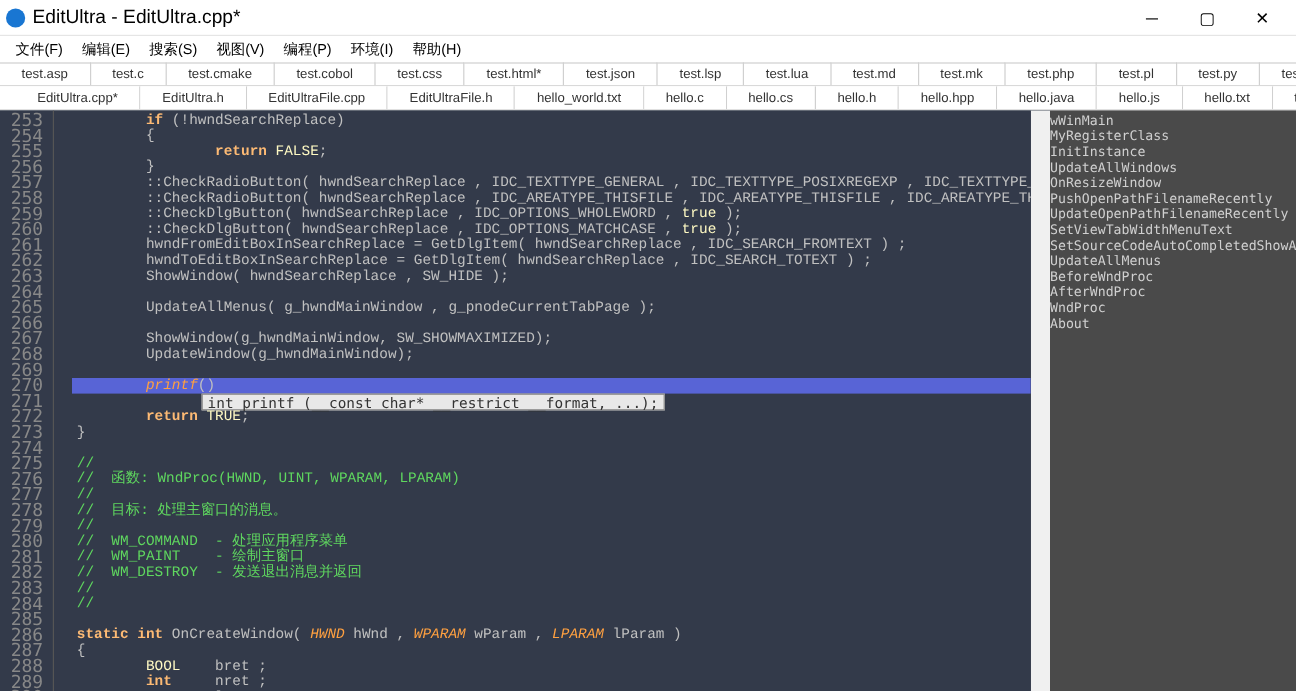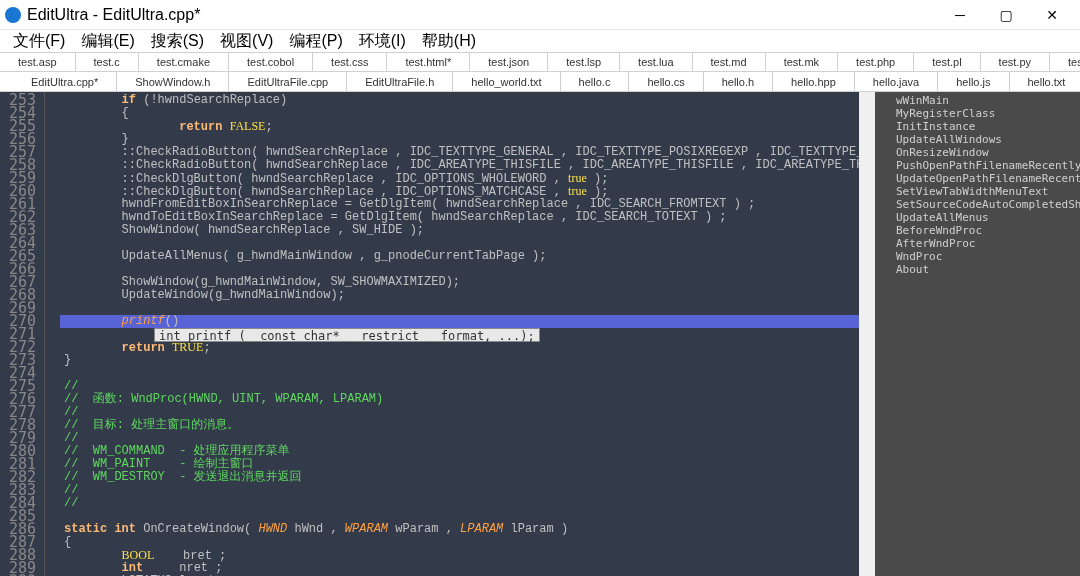--- a/index.html
+++ b/index.html
@@ -2,39 +2,39 @@
 <html><head>
 <meta charset="utf-8">
 <style>
 * { margin: 0; padding: 0; box-sizing: border-box; }
 body { font-family: "Segoe UI", Tahoma, sans-serif; font-size: 12px; background: #fff; overflow: hidden; width: 1080px; height: 576px; }
 .titlebar { height: 30px; background: #fff; display: flex; align-items: center; padding: 0 5px; border-bottom: 1px solid #e5e5e5; }
 .title-icon { width: 16px; height: 16px; background: #1976d2; border-radius: 50%; margin-right: 6px; }
 .title-text { flex: 1; font-size: 16px; color: #000; }
 .win-controls { display: flex; }
 .win-btn { width: 46px; height: 30px; display: flex; align-items: center; justify-content: center; font-size: 14px; cursor: pointer; font-family: Arial; }
-.menubar { height: 22px; background: #fff; display: flex; align-items: center; padding: 0 5px; font-size: 16px; }
+.menubar { height: 22px; background: #fff; display: flex; align-items: center; padding: 0 5px; font-size: 12px; }
 .menu-item { padding: 0 8px; cursor: pointer; }
 .tabrow1, .tabrow2 { height: 20px; background: #fff; display: flex; border-bottom: 1px solid #d0d0d0; font-size: 11px; }
 .tab1 { padding: 2px 18px; border-right: 1px solid #d0d0d0; border-top: 1px solid #d0d0d0; cursor: pointer; color: #333; display: flex; align-items: center; }
 .tab2 { padding: 2px 18px; border-right: 1px solid #d0d0d0; cursor: pointer; color: #333; display: flex; align-items: center; background: #fff; }
 .tab2.active { background: #fff; padding-left: 31px; }
 .main { display: flex; height: calc(100% - 92px); }
 .editor-area { flex: 1; display: flex; background: #333a4a; overflow: hidden; }
 .gutter { width: 45px; background: #333a4a; text-align: right; padding-right: 8px; color: #888; font-family: Consolas, monospace; font-size: 15px; line-height: 13px; padding-top: 2px; border-right: 1px solid #555; }
 .fold-gutter { width: 15px; background: #333a4a; }
 .code { flex: 1; background: #333a4a; color: #c0c0c0; font-family: Consolas, "Courier New", monospace; font-size: 12px; line-height: 13px; padding-top: 2px; white-space: pre; position: relative; overflow: hidden; }
 .codeline { height: 13px; padding-left: 4px; position: relative; }
 .codeline.sel { background: #5864d6; }
 .kw { color: #fdba74; font-weight: bold; }
-.kc { color: #fde047; font-family: Liberation Serif, serif; }
+.kc { color: #fef9c3; }
 .cm { color: #5fd75f; }
 .fn { color: #ffa040; font-style: italic; }
-.tooltip { position: absolute; left: 94px; top: 0px; background: #e8e8e8; color: #333; border: 1px solid #888; padding: 0 4px; font-family: Consolas, monospace; font-size: 12px; height: 14px; line-height: 14px; }
-.sidebar { width: 205px; background: #4a4a4a; color: #d0d0d0; font-family: Consolas, monospace; font-size: 11px; line-height: 13px; padding: 2px 21px; overflow: hidden; }
+.tooltip { position: absolute; left: 108px; top: 0px; background: #e8e8e8; color: #333; border: 1px solid #888; padding: 0 4px; font-family: Consolas, monospace; font-size: 12px; height: 14px; line-height: 14px; }
+.sidebar { width: 205px; background: #4a4a4a; color: #d0d0d0; font-family: Consolas, monospace; font-size: 11px; line-height: 13px; padding: 2px 0; overflow: hidden; }
 .sidebar div { white-space: nowrap; cursor: pointer; }
 .vscroll { width: 16px; background: #f0f0f0; }
 </style>
 </head>
 <body>
 
 <div class="titlebar">
   <div class="title-icon"></div>
   <div class="title-text">EditUltra - EditUltra.cpp*</div>
   <div class="win-controls">
@@ -66,21 +66,21 @@
     <div class="tab1">test.lua</div>
     <div class="tab1">test.md</div>
     <div class="tab1">test.mk</div>
     <div class="tab1">test.php</div>
     <div class="tab1">test.pl</div>
     <div class="tab1">test.py</div>
     <div class="tab1">test.rb</div>
   </div>
 <div class="tabrow2" id="tabrow2">
     <div class="tab2 active">EditUltra.cpp*</div>
-    <div class="tab2">ShowWindow.h</div>
+    <div class="tab2">EditUltra.h</div>
     <div class="tab2">EditUltraFile.cpp</div>
     <div class="tab2">EditUltraFile.h</div>
     <div class="tab2">hello_world.txt</div>
     <div class="tab2">hello.c</div>
     <div class="tab2">hello.cs</div>
     <div class="tab2">hello.h</div>
     <div class="tab2">hello.hpp</div>
     <div class="tab2">hello.java</div>
     <div class="tab2">hello.js</div>
     <div class="tab2">hello.txt</div>

